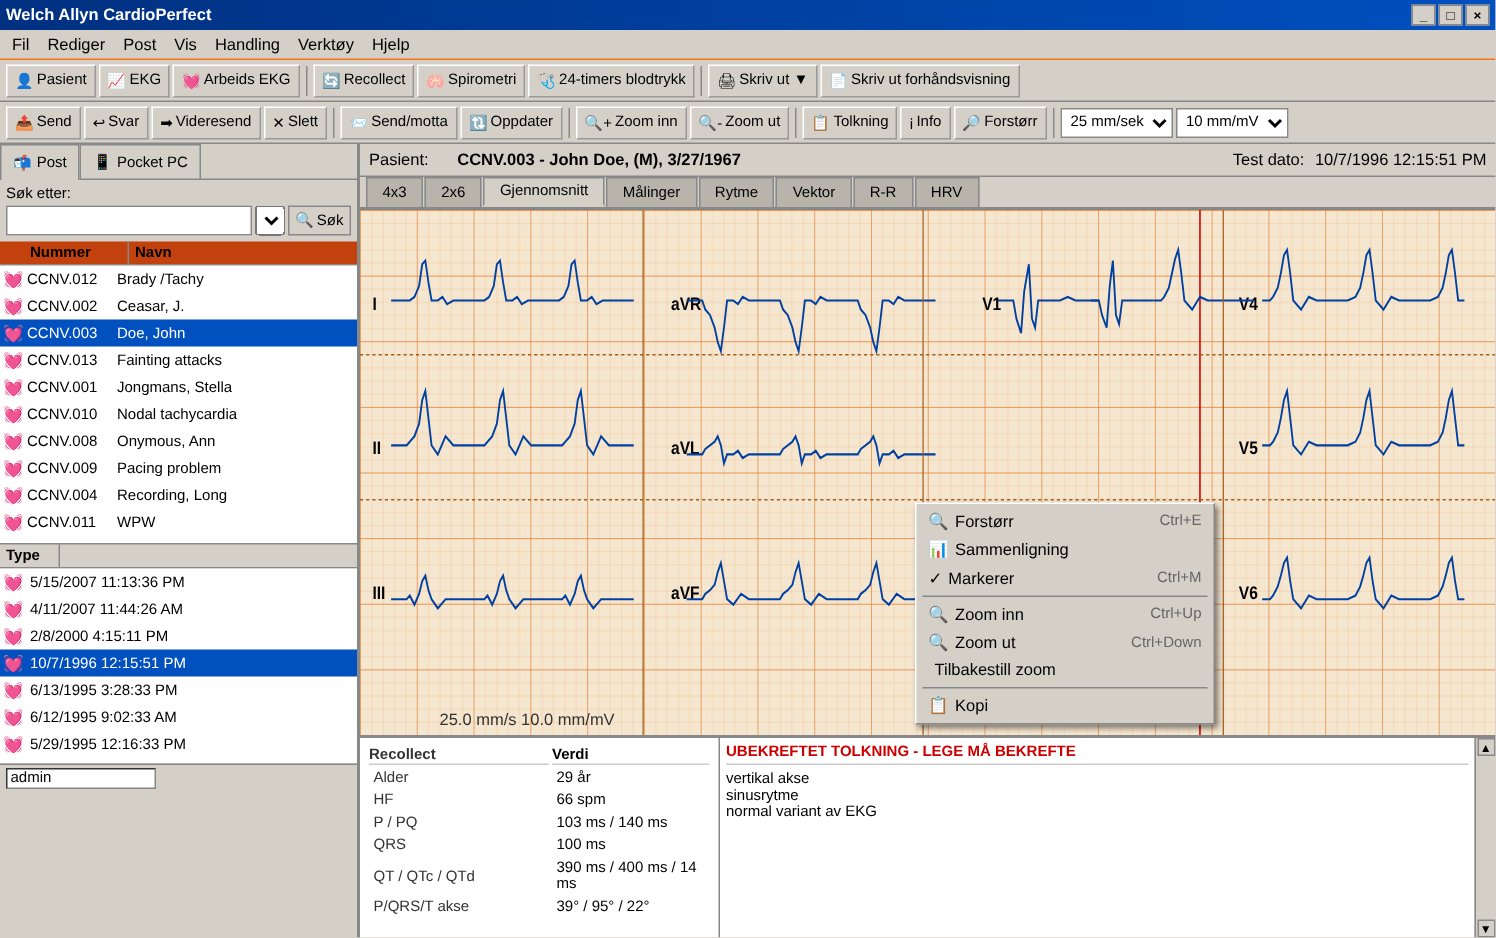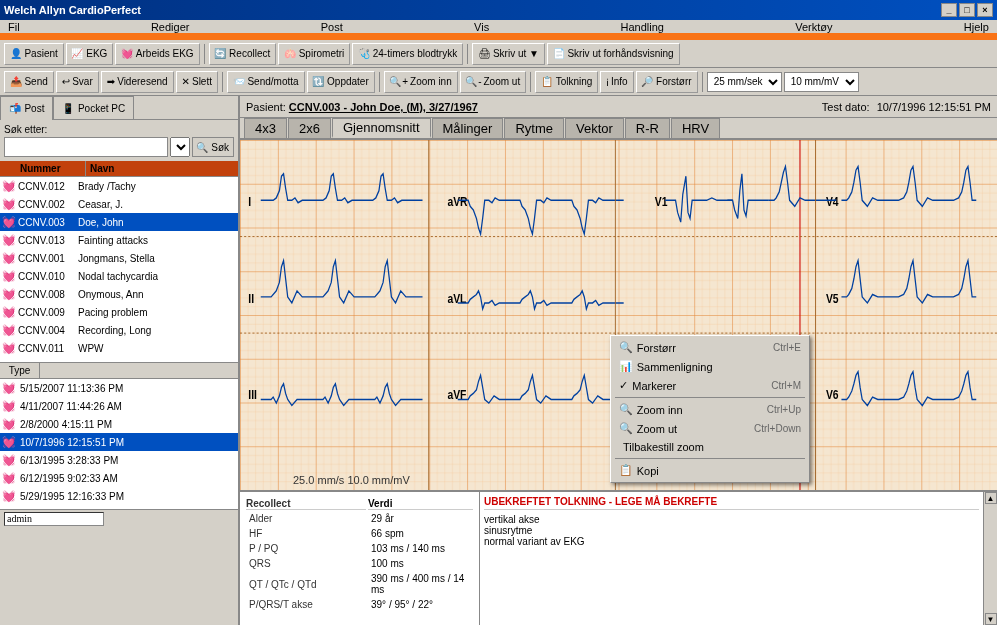--- a/index.html
+++ b/index.html
@@ -28,22 +28,21 @@
       color: #000;
     }
 
     
     .menu-bar {
       background: #d4d0c8;
       height: 20px;
       display: flex;
       align-items: center;
       padding: 0 2px;
-      border-bottom: 7px solid #f97316;
-      justify-content: space-between;
+      border-bottom: 1px solid #f97316;
     }
     .menu-item {
       padding: 2px 6px;
       font-size: 11px;
       cursor: pointer;
     }
 
     
     .toolbar1 {
       background: #d4d0c8;
@@ -152,22 +151,21 @@
     .patient-num { width: 60px; padding: 0 2px; }
     .patient-name { flex: 1; padding: 0 2px; }
 
     
     .date-list-header {
       display: flex;
       background: #d4d0c8;
       border-top: 1px solid #888;
       border-bottom: 1px solid #888;
       font-size: 10px;
-      font-weight: normal;
-      text-align: center;
+      font-weight: bold;
     }
     .col-type { width: 40px; padding: 2px 4px; border-right: 1px solid #888; }
     .col-date { flex: 1; padding: 2px 4px; }
     .date-list { height: 130px; overflow-y: auto; background: white; }
     .date-row {
       display: flex;
       font-size: 10px;
       height: 18px;
       align-items: center;
       cursor: pointer;
@@ -178,21 +176,20 @@
 
     
     .status-bar {
       height: 18px;
       background: #d4d0c8;
       border-top: 1px solid #888;
       display: flex;
       align-items: center;
       padding: 0 4px;
       font-size: 10px;
-      font-family: Liberation Serif, serif;
     }
     .status-user { width: 100px; border: 1px inset #888; background: white; height: 14px; padding: 0 2px; }
 
     
     .right-panel {
       flex: 1;
       display: flex;
       flex-direction: column;
       background: #d4d0c8;
     }
@@ -221,21 +218,21 @@
       display: flex;
       background: #d4d0c8;
       height: 22px;
       align-items: flex-end;
       padding-left: 4px;
       gap: 1px;
       border-bottom: 2px solid #888;
     }
     .ecg-tab {
       padding: 2px 10px;
-      font-size: 13px;
+      font-size: 10px;
       cursor: pointer;
       background: #b8b4ac;
       border: 1px solid #888;
       border-bottom: none;
       height: 20px;
       display: flex; align-items: center;
     }
     .ecg-tab.active {
       background: #d4d0c8;
       border-bottom: 2px solid #d4d0c8;
@@ -586,21 +583,21 @@
     <div class="status-bar">
       <div class="status-user">admin</div>
     </div>
   </div>
 
   <div class="right-panel">
 
     <div class="patient-header">
       <div>
         <span>Pasient:</span>
-        <span style="font-weight:bold; margin-left:0;text-decoration:underline;">CCNV.003 - John Doe, (M), 3/27/1967</span>
+        <span style="font-weight:bold; margin-left:16px;">CCNV.003 - John Doe, (M), 3/27/1967</span>
       </div>
       <div style="text-align:right;">
         <span>Test dato:</span>
         <span style="margin-left:4px;">10/7/1996 12:15:51 PM</span>
       </div>
     </div>
 
     <div class="ecg-area">
 
       <div class="ecg-tabs">

